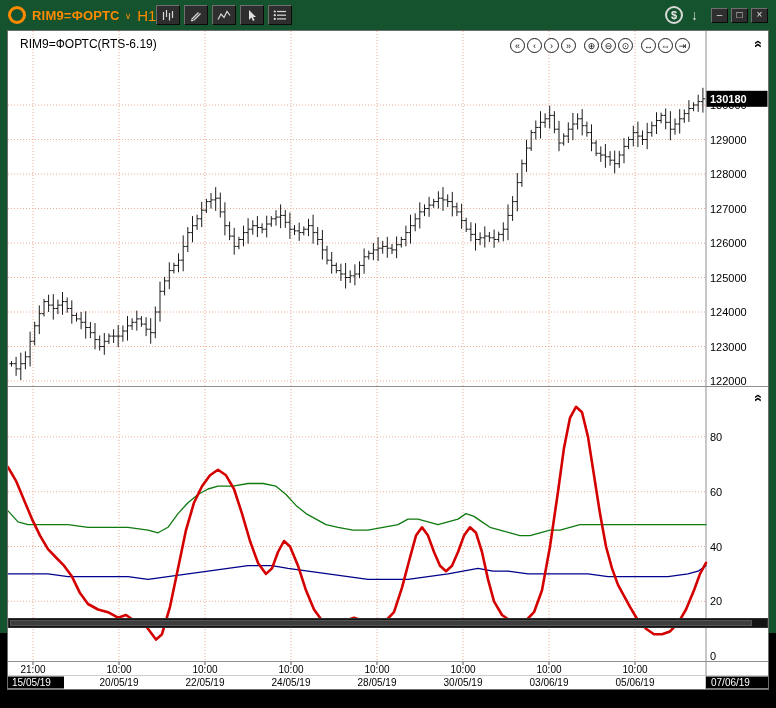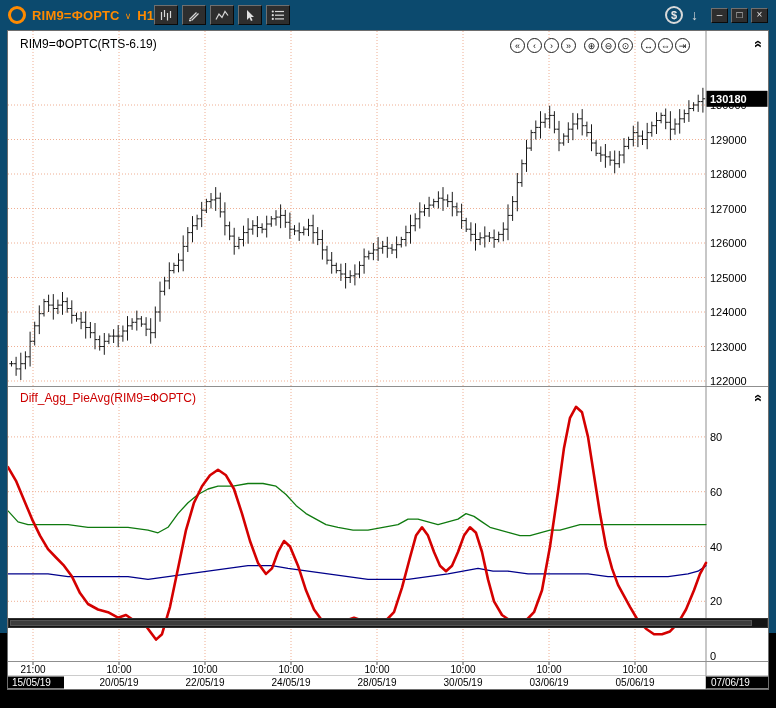--- a/index.html
+++ b/index.html
@@ -1,25 +1,25 @@
 <!DOCTYPE html>
 <html><head>
 <meta charset="utf-8">
 <style>
   html,body{margin:0;padding:0;background:#000;}
   body{width:776px;height:708px;overflow:hidden;font-family:"Liberation Sans",sans-serif;}
-  .window{position:relative;width:776px;height:633px;background:#0c4a6e;}
+  .window{position:relative;width:776px;height:633px;background:#14532d;}
 
   
   .titlebar{position:absolute;left:0;top:0;width:100%;height:30px;display:flex;align-items:center;
             padding:0 8px;box-sizing:border-box;}
   .ring{width:12px;height:12px;border:3px solid #ff8a00;border-radius:50%;margin-right:6px;flex:none;}
   .sym{color:#ff8a00;font-weight:bold;font-size:13px;letter-spacing:.2px;}
   .chev{color:#ff8a00;font-size:9px;margin:2px 6px 0 5px;}
-  .tf{color:#ff8a00;font-weight:bold;font-size:13px;margin-right:0;}
+  .tf{color:#ff8a00;font-weight:normal;font-size:15px;margin-right:0;}
   .tools{display:flex;align-items:center;}
   .toolbtn{width:24px;height:20px;background:#2e2e2e;border:1px solid;
            border-color:#6f6f6f #0a0a0a #0a0a0a #6f6f6f;display:inline-flex;align-items:center;
            justify-content:center;margin-right:4px;box-sizing:border-box;}
   .spacer{flex:1;}
   .circbtn{width:18px;height:18px;border:2px solid #d9d9d9;border-radius:50%;color:#e9e9e9;
            display:inline-flex;align-items:center;justify-content:center;font-size:11px;
            font-weight:bold;margin-right:8px;box-sizing:border-box;}
   .flat{color:#d9d9d9;font-size:14px;font-weight:bold;margin-right:10px;}
   .winbtn{width:17px;height:15px;background:#2e2e2e;border:1px solid;
@@ -643,21 +643,20 @@
         <text x="283" y="25" class="taxis" text-anchor="middle">24/05/19</text>
         <text x="369" y="25" class="taxis" text-anchor="middle">28/05/19</text>
         <text x="455" y="25" class="taxis" text-anchor="middle">30/05/19</text>
         <text x="541" y="25" class="taxis" text-anchor="middle">03/06/19</text>
         <text x="627" y="25" class="taxis" text-anchor="middle">05/06/19</text>
         <rect x="698" y="15.5" width="62" height="12" fill="#000"></rect>
         <text x="703" y="25" class="taxis inv">07/06/19</text>
       </svg>
 
     <div class="ptitle">RIM9=ФОРТС(RTS-6.19)</div>
-    <div class="ptitle ptitle2">Diff_Agg_PieAvg(RIM9=ФОРТС)</div>
 
     <div class="nav">
         <span class="navbtn">«</span>
         <span class="navbtn">‹</span>
         <span class="navbtn">›</span>
         <span class="navbtn">»</span>
         <span class="navbtn gap">⊕</span>
         <span class="navbtn">⊖</span>
         <span class="navbtn">⊙</span>
         <span class="navbtn gap">↔</span>

